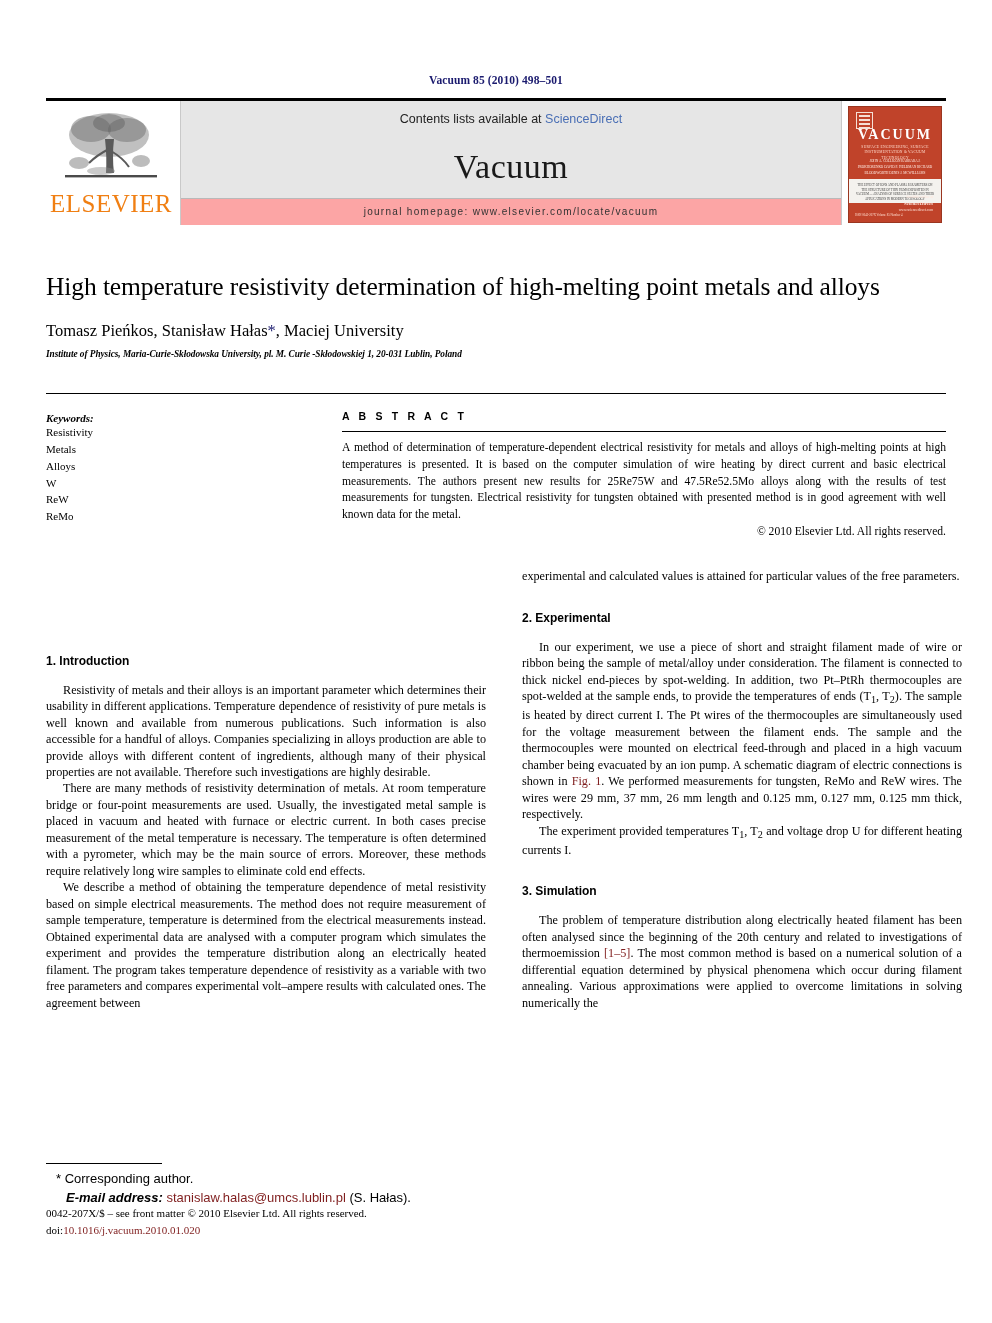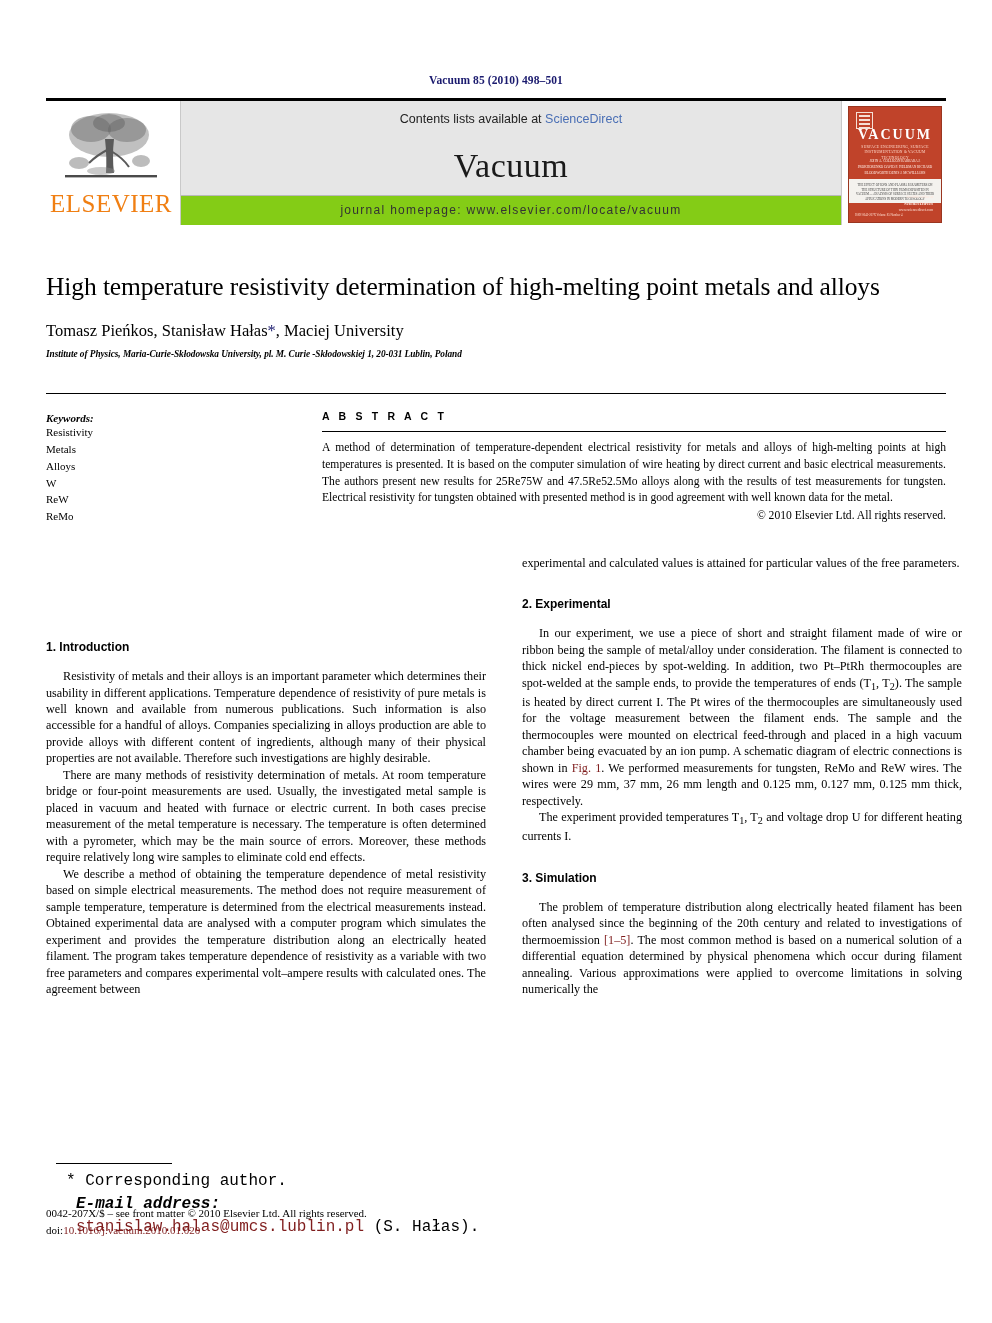--- a/index.html
+++ b/index.html
@@ -75,25 +75,25 @@
   .contents-line .sd { color: #4a6fb5; }
   .journal-title {
     font-family: "Liberation Serif", serif;
     font-size: 34px;
     color: #1a1a1a;
     letter-spacing: .5px;
     margin-top: 10px;
   }
   .homepage-bar {
     width: 100%;
-    background: #84cc16;
+    background: #fca5a5;
     border-top: 1px solid #b9b9b9;
     text-align: center;
     font-family: "Liberation Sans", sans-serif;
-    font-size: 12px;
+    font-size: 10px;
     letter-spacing: 1.3px;
     color: #333;
     padding: 7px 0 8px 0;
   }
 
   .cover-thumb {
     width: 104px;
     flex: 0 0 104px;
     padding: 5px 4px 5px 6px;
   }
@@ -144,21 +144,21 @@
     font-size: 9.3px;
     color: #000;
     letter-spacing: -.05px;
   }
 
   
   .abstract-area {
     margin-top: 34px;
     border-top: 1px solid #000;
     display: flex;
-    gap: 44px;
+    gap: 64px;
     padding-top: 0;
   }
   .keywords-col { width: 232px; flex: 0 0 232px; padding-top: 0; }
   .kw-head {
     font-family: "Liberation Serif", serif;
     font-weight: bold; font-style: italic;
     font-size: 11px; margin-top: 18px;
   }
   .kw-item { font-family: "Liberation Serif", serif; font-size: 11px; line-height: 1.52; }
 
@@ -199,25 +199,25 @@
     margin: 0;
     text-indent: 17px;
     -webkit-hyphens: auto; hyphens: auto;
   }
   p.body-p.cont { text-indent: 0; }
   .lnk { color: #7f1d1d; }
 
   
   .footnote {
     position: absolute;
-    left: 56px;
+    left: 46px;
     top: 1163px;
     width: 440px;
-    font-family: Liberation Mono, monospace;
-    font-size: 16px;
+    font-family: Liberation Sans, sans-serif;
+    font-size: 13px;
     line-height: 1.45;
   }
   .footnote .fn-rule { border-top: 1px solid #000; width: 116px; margin-bottom: 6px; }
   .fn-corr { padding-left: 10px; }
   .fn-email { padding-left: 20px; }
   .fn-email i { font-weight: bold; }
   .page-footer {
     position: absolute;
     left: 46px;
     top: 1205px;

